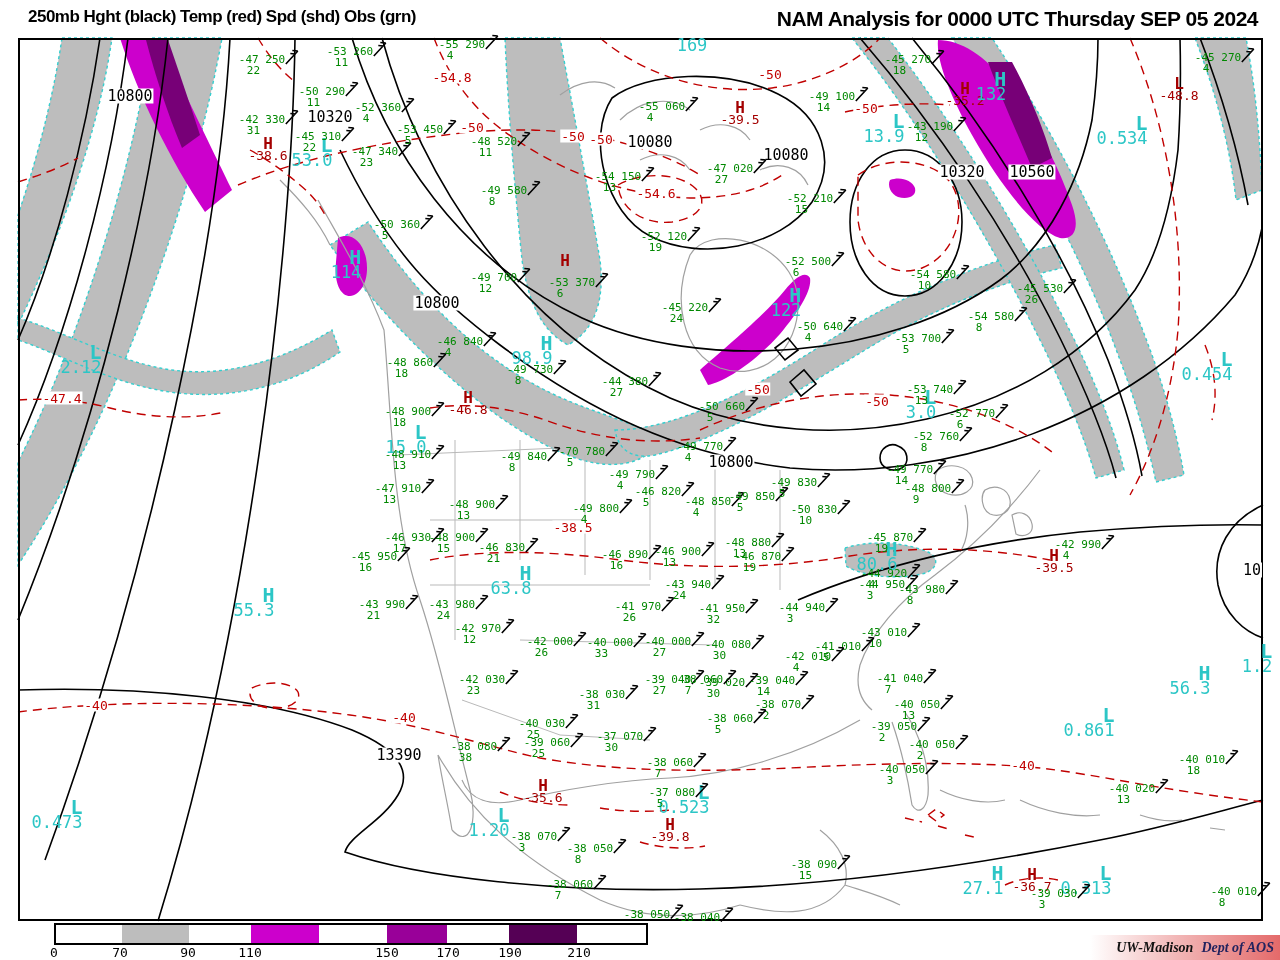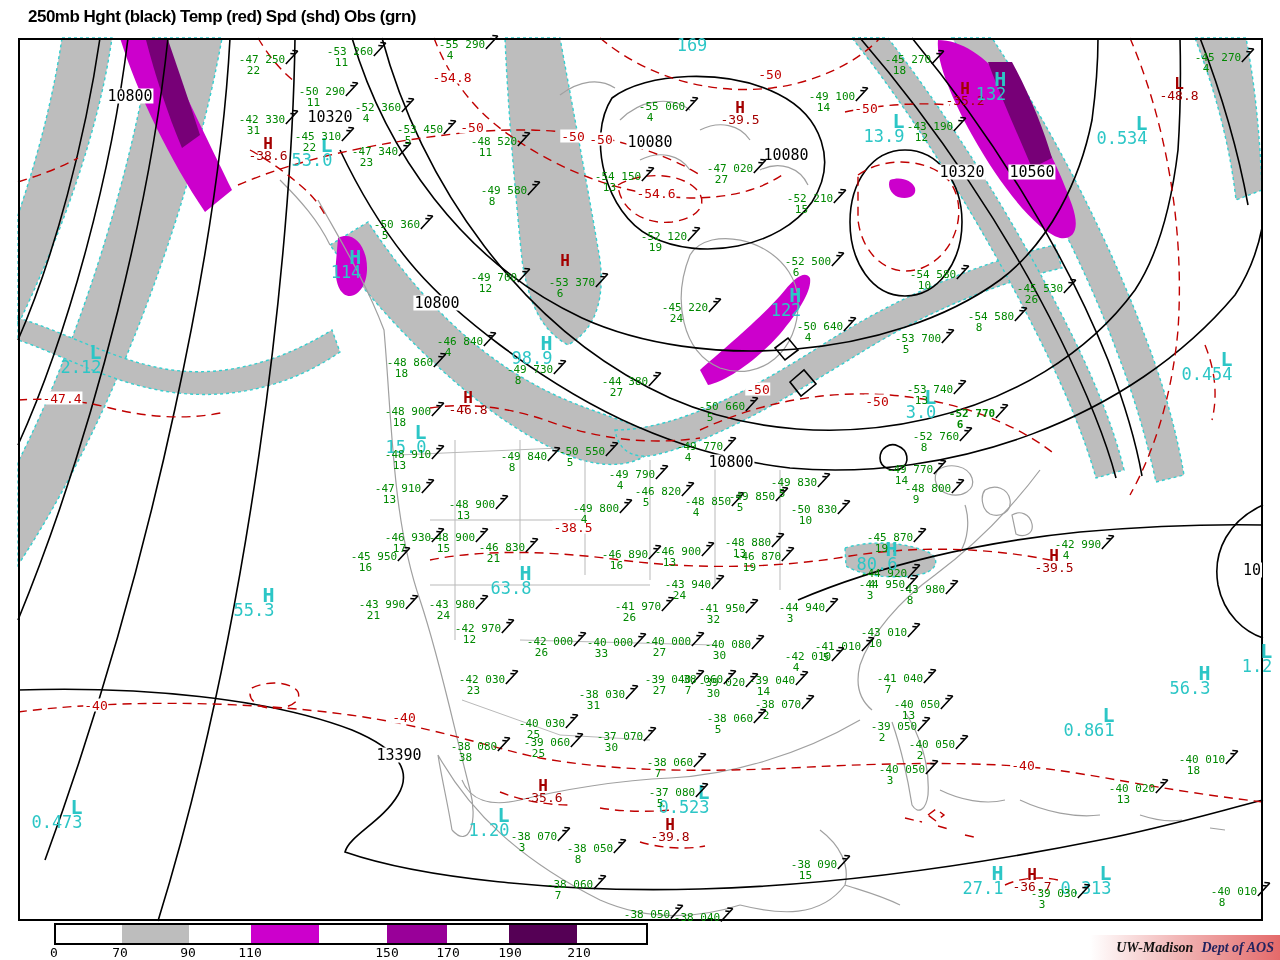--- a/index.html
+++ b/index.html
@@ -125,20 +125,21 @@
     <path d="M1005,885 C1020,878 1040,876 1058,880"></path>
     <path d="M18,182 C40,175 60,168 78,158 M258,38 C268,55 280,70 295,82"></path>
     <path d="M845,112 C880,105 915,102 950,105"></path>
     <path d="M1205,345 C1215,370 1218,395 1212,420"></path>
     <path d="M500,792 C520,800 545,805 570,805 M600,808 C625,812 650,812 672,810 M640,842 C660,848 685,850 705,846"></path>
   </g>
 </svg>
 
 <div id="titlebar">
   <span id="title-left">250mb Hght (black) Temp (red) Spd (shd) Obs (grn)</span>
+  <span id="title-right">NAM Analysis for 0000 UTC Thursday  SEP 05 2024</span>
 </div>
 
 <div id="frame"></div>
 
 <div id="labels">
     <div class="lbl hgt" style="left: 130px; top: 96px;">10800</div>
     <div class="lbl hgt" style="left: 330px; top: 117px;">10320</div>
     <div class="lbl hgt" style="left: 650px; top: 142px;">10080</div>
     <div class="lbl hgt" style="left: 786px; top: 155px;">10080</div>
     <div class="lbl hgt" style="left: 962px; top: 172px;">10320</div>
@@ -386,21 +387,21 @@
       </svg></div>
     <div class="lbl obs" style="left: 625px; top: 387px;"><span class="l1">-44 380</span><span class="s">27</span><svg class="barb" width="20" height="20" viewBox="0 0 20 20">
         <path d="M3,17 L15,4 M15,4 L9.5,3.5 M12.5,7 L7.5,6.5"></path>
       </svg></div>
     <div class="lbl obs" style="left: 722px; top: 412px;"><span class="l1">-50 660</span><span class="s">5</span><svg class="barb" width="20" height="20" viewBox="0 0 20 20">
         <path d="M3,17 L15,4 M15,4 L9.5,3.5 M12.5,7 L7.5,6.5"></path>
       </svg></div>
     <div class="lbl obs" style="left: 524px; top: 462px;"><span class="l1">-49 840</span><span class="s">8</span><svg class="barb" width="20" height="20" viewBox="0 0 20 20">
         <path d="M3,17 L15,4 M15,4 L9.5,3.5 M12.5,7 L7.5,6.5"></path>
       </svg></div>
-    <div class="lbl obs" style="left: 582px; top: 457px;"><span class="l1">-50 550</span><span class="s">5</span><svg class="barb" width="20" height="20" viewBox="0 0 20 20">
+    <div class="lbl obs" style="left: 582px; top: 457px;"><span class="l1">-70 780</span><span class="s">5</span><svg class="barb" width="20" height="20" viewBox="0 0 20 20">
         <path d="M3,17 L15,4 M15,4 L9.5,3.5 M12.5,7 L7.5,6.5"></path>
       </svg></div>
     <div class="lbl obs" style="left: 700px; top: 452px;"><span class="l1">-49 770</span><span class="s">4</span><svg class="barb" width="20" height="20" viewBox="0 0 20 20">
         <path d="M3,17 L15,4 M15,4 L9.5,3.5 M12.5,7 L7.5,6.5"></path>
       </svg></div>
     <div class="lbl obs" style="left: 632px; top: 480px;"><span class="l1">-49 790</span><span class="s">4</span><svg class="barb" width="20" height="20" viewBox="0 0 20 20">
         <path d="M3,17 L15,4 M15,4 L9.5,3.5 M12.5,7 L7.5,6.5"></path>
       </svg></div>
     <div class="lbl obs" style="left: 658px; top: 497px;"><span class="l1">-46 820</span><span class="s">5</span><svg class="barb" width="20" height="20" viewBox="0 0 20 20">
         <path d="M3,17 L15,4 M15,4 L9.5,3.5 M12.5,7 L7.5,6.5"></path>
@@ -497,21 +498,21 @@
       </svg></div>
     <div class="lbl obs" style="left: 802px; top: 613px;"><span class="l1">-44 940</span><span class="s">3</span><svg class="barb" width="20" height="20" viewBox="0 0 20 20">
         <path d="M3,17 L15,4 M15,4 L9.5,3.5 M12.5,7 L7.5,6.5"></path>
       </svg></div>
     <div class="lbl obs" style="left: 918px; top: 344px;"><span class="l1">-53 700</span><span class="s">5</span><svg class="barb" width="20" height="20" viewBox="0 0 20 20">
         <path d="M3,17 L15,4 M15,4 L9.5,3.5 M12.5,7 L7.5,6.5"></path>
       </svg></div>
     <div class="lbl obs" style="left: 930px; top: 395px;"><span class="l1">-53 740</span><span class="s">13</span><svg class="barb" width="20" height="20" viewBox="0 0 20 20">
         <path d="M3,17 L15,4 M15,4 L9.5,3.5 M12.5,7 L7.5,6.5"></path>
       </svg></div>
-    <div class="lbl obs" style="left: 972px; top: 419px; font-weight: bold;"><span class="l1">-52 770</span><span class="s">6</span><svg class="barb" width="20" height="20" viewBox="0 0 20 20">
+    <div class="lbl obs" style="left: 972px; top: 419px;"><span class="l1">-52 770</span><span class="s">6</span><svg class="barb" width="20" height="20" viewBox="0 0 20 20">
         <path d="M3,17 L15,4 M15,4 L9.5,3.5 M12.5,7 L7.5,6.5"></path>
       </svg></div>
     <div class="lbl obs" style="left: 936px; top: 442px;"><span class="l1">-52 760</span><span class="s">8</span><svg class="barb" width="20" height="20" viewBox="0 0 20 20">
         <path d="M3,17 L15,4 M15,4 L9.5,3.5 M12.5,7 L7.5,6.5"></path>
       </svg></div>
     <div class="lbl obs" style="left: 910px; top: 475px;"><span class="l1">-49 770</span><span class="s">14</span><svg class="barb" width="20" height="20" viewBox="0 0 20 20">
         <path d="M3,17 L15,4 M15,4 L9.5,3.5 M12.5,7 L7.5,6.5"></path>
       </svg></div>
     <div class="lbl obs" style="left: 928px; top: 494px;"><span class="l1">-48 800</span><span class="s">9</span><svg class="barb" width="20" height="20" viewBox="0 0 20 20">
         <path d="M3,17 L15,4 M15,4 L9.5,3.5 M12.5,7 L7.5,6.5"></path>

